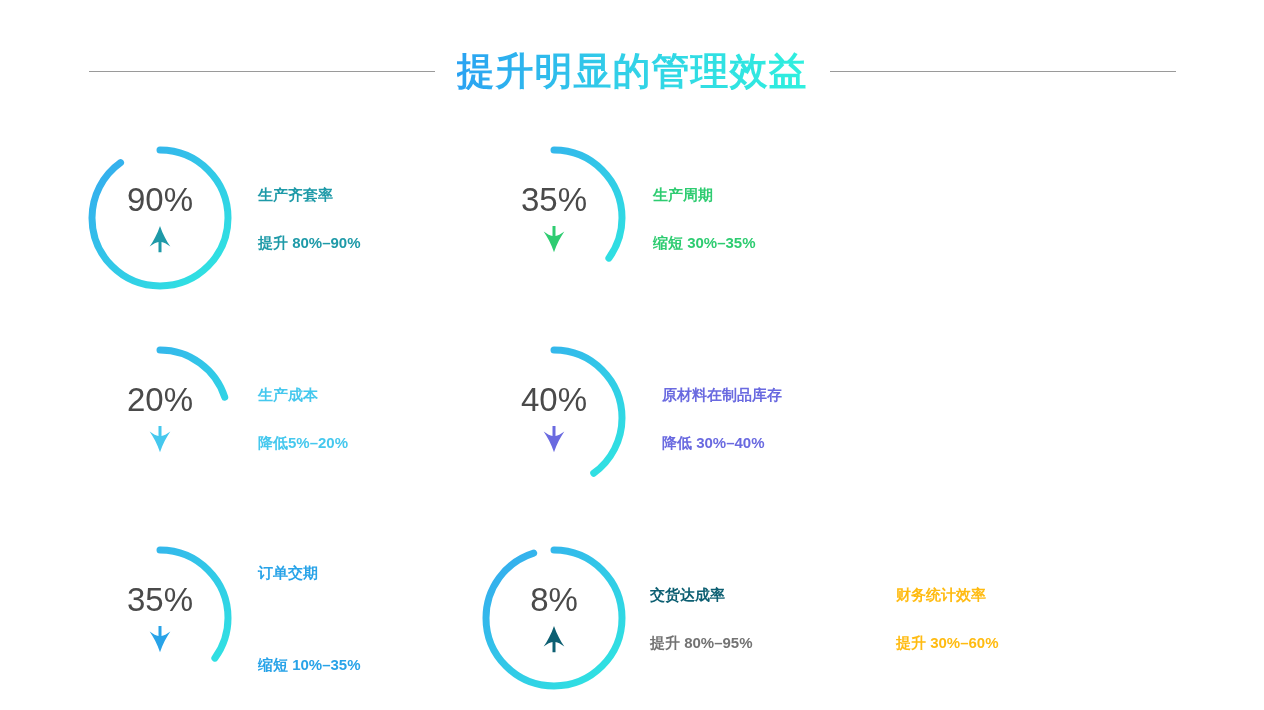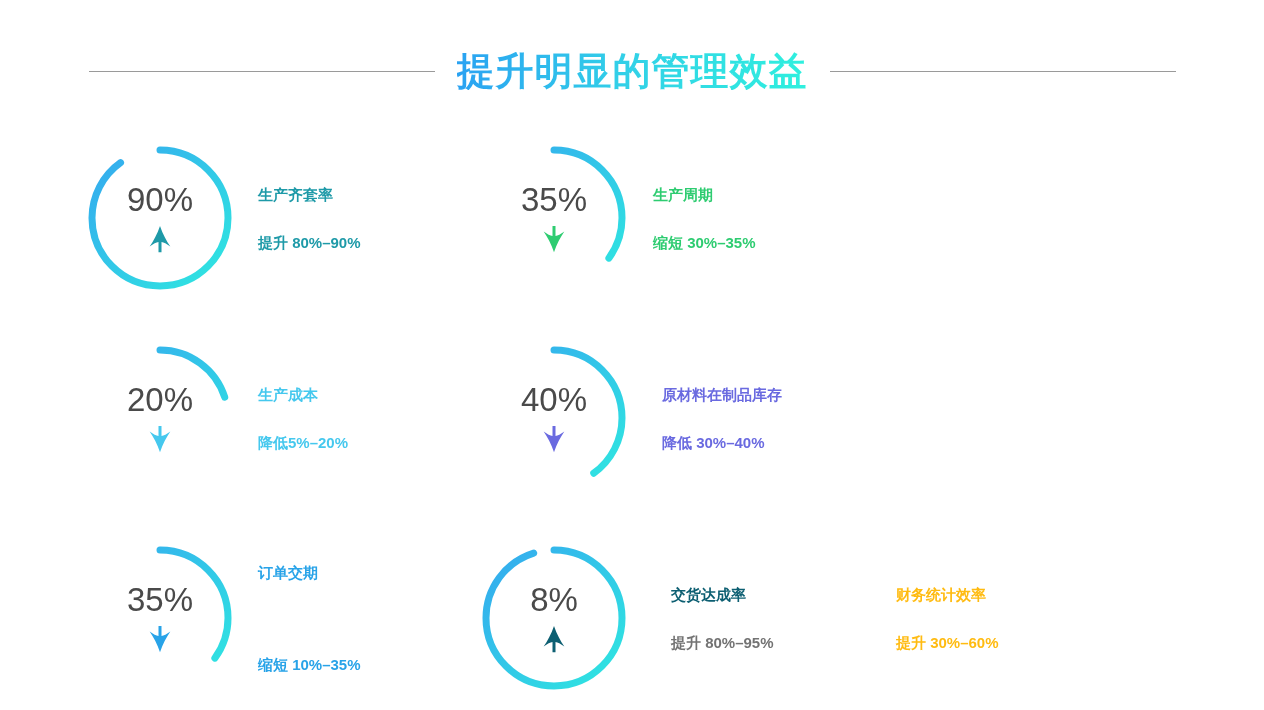--- a/index.html
+++ b/index.html
@@ -257,21 +257,21 @@
           </defs>
           <circle cx="80" cy="80" r="68" fill="none" stroke="url(#ringgrad7)" stroke-width="7" stroke-linecap="round" stroke-dasharray="405.89 21.36" transform="rotate(-90 80 80)"></circle>
         </svg>
         <div class="gauge-center">
           <div class="gauge-value">8%</div>
           <svg class="gauge-arrow" viewBox="0 0 26 32" fill="#0d5f72">
             <path d="M13 2 C16 11 20 18 24 24 C20 21 17 19.5 14.6 19.2 L14.6 30 L11.4 30 L11.4 19.2 C9 19.5 6 21 2 24 C6 18 10 11 13 2 Z"></path>
           </svg>
         </div>
       </div>
-      <div class="labels" style="margin-left: 37px;">
+      <div class="labels" style="margin-left: 16px;">
         <div class="metric-title" style="color:#0d5f72">交货达成率</div>
         <div class="metric-sub" style="color:#737373">提升 80%–95%</div>
       </div>
     </div>
     <div class="cell col-2">
       <div class="labels" style="margin-left: 28px;">
         <div class="metric-title" style="color:#ffbb11">财务统计效率</div>
         <div class="metric-sub" style="color:#ffbb11">提升 30%–60%</div>
       </div>
     </div>

